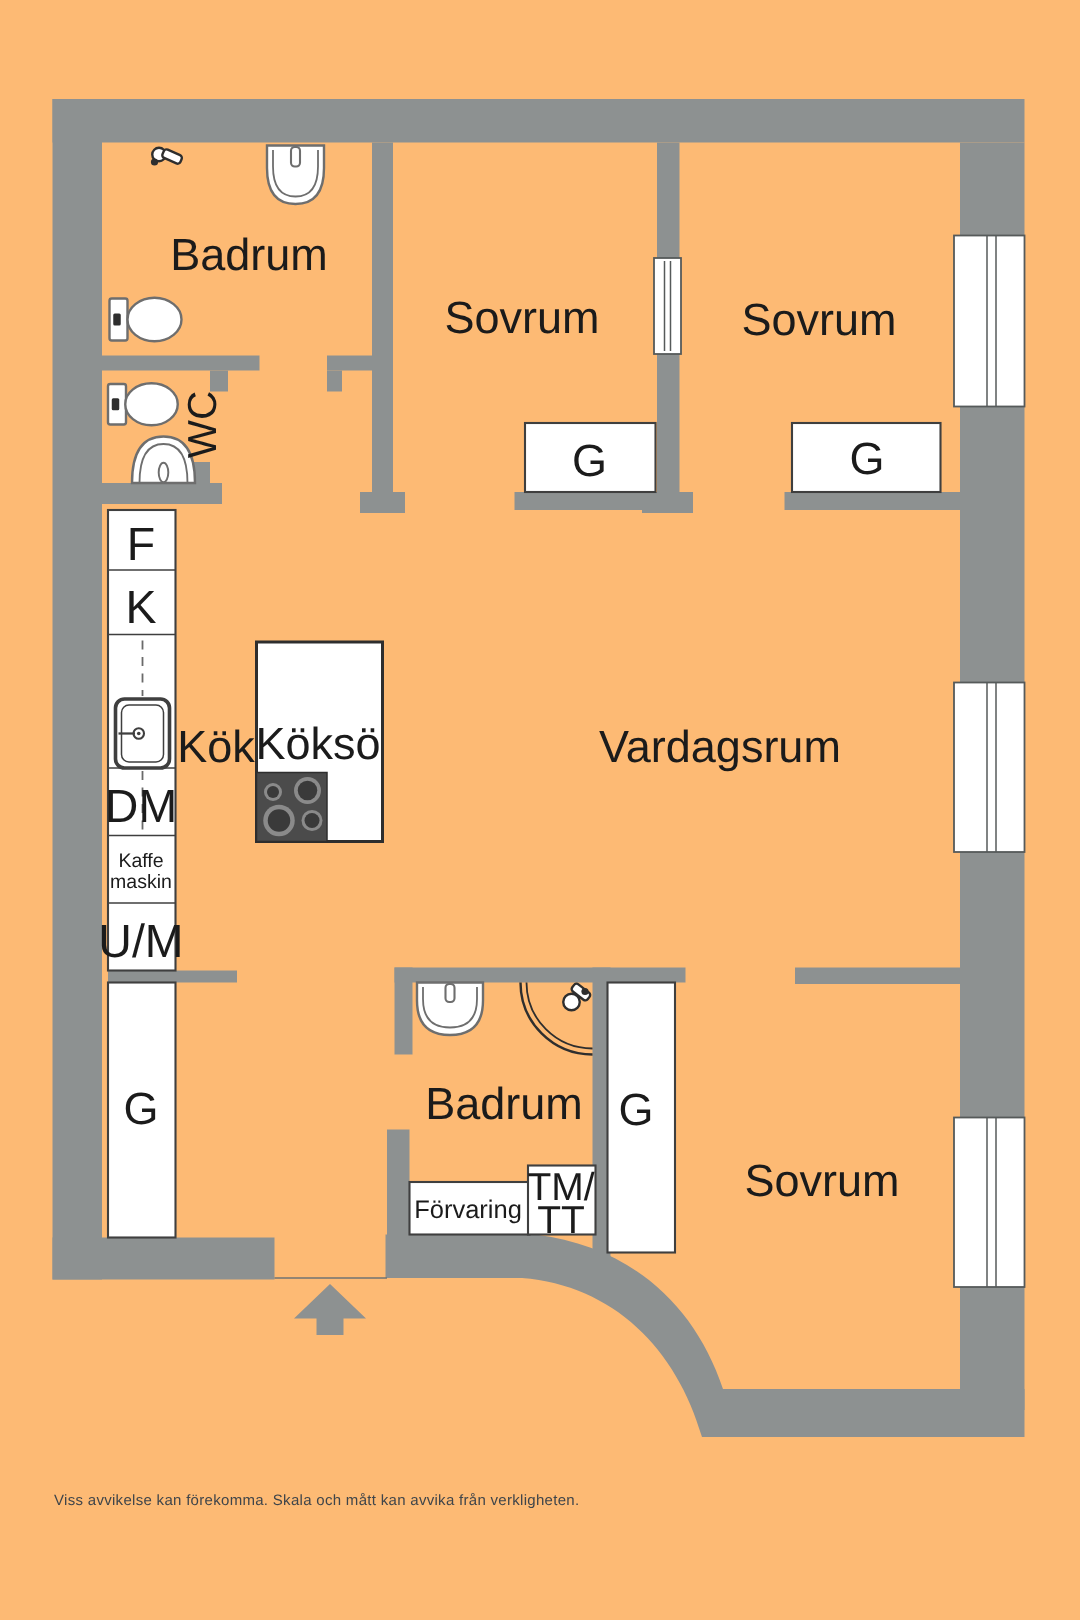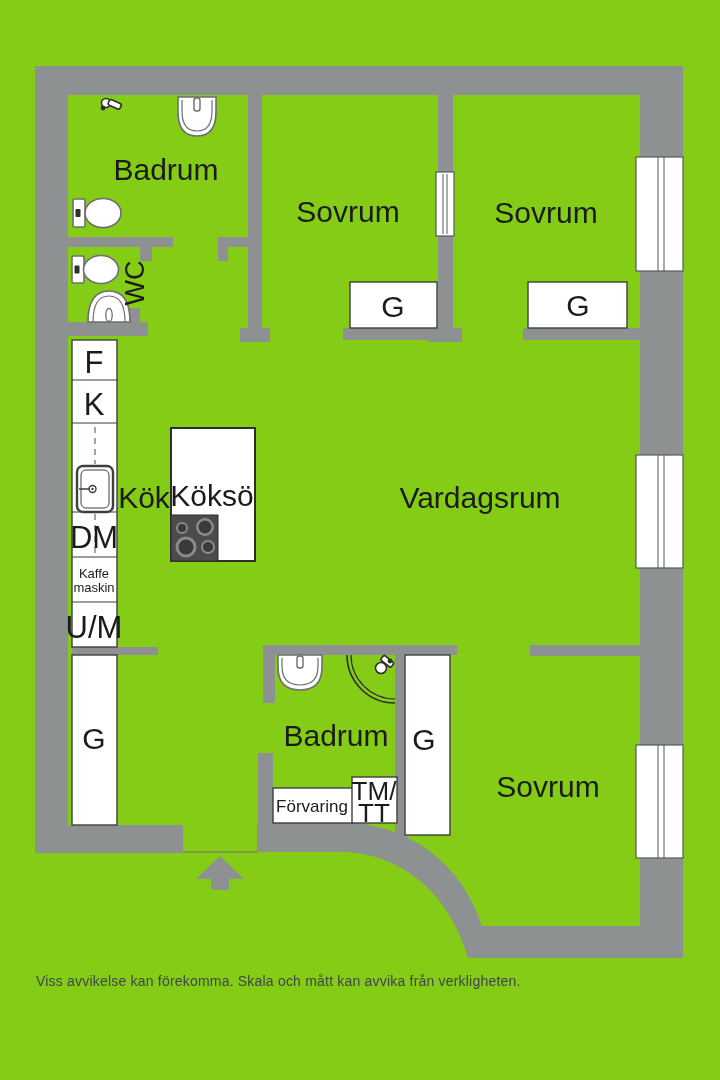--- a/index.html
+++ b/index.html
@@ -1,32 +1,32 @@
 <!DOCTYPE html>
 <html><head>
 <meta charset="utf-8">
 <style>
   html,body{margin:0;padding:0;background:#ffffff;}
-  #stage{position:relative;width:720px;height:1080px;background:#84cc16;overflow:hidden;
+  #stage{position:relative;width:720px;height:1080px;background:#fdba74;overflow:hidden;
          font-family:"Liberation Sans",sans-serif;}
   svg{position:absolute;left:0;top:0;}
   .lbl{fill:#1b1b1b;font-family:"Liberation Sans",sans-serif;}
   .room{font-size:30px;}
   .unit{font-size:31px;}
   .tiny{font-size:13px;}
   .mid{font-size:17px;}
   .tmtt{font-size:26px;}
   .wc{font-size:27px;}
   .wall{fill:#8d9191;}
   .thin{fill:#ffffff;stroke:#3f3f3f;stroke-width:1.4;}
   .fix{fill:#ffffff;stroke:#6e6e6e;stroke-width:1.6;}
   .fix2{fill:none;stroke:#6e6e6e;stroke-width:1.2;}
   .win{fill:#ffffff;stroke:#565a5a;stroke-width:1.2;}
   .winline{stroke:#565a5a;stroke-width:1;}
-  #footer{position:absolute;left:36px;top:973px;font-size:14px;color:#3f454a;
+  #footer{position:absolute;left:36px;top:995px;font-size:10px;color:#3f454a;
           letter-spacing:0.2px;}
 </style>
 </head>
 <body>
 
 <div id="stage">
 <svg width="720" height="1080" viewBox="0 0 720 1080">
 
   <g>
     <rect class="wall" x="35" y="66" width="648" height="29"></rect>

